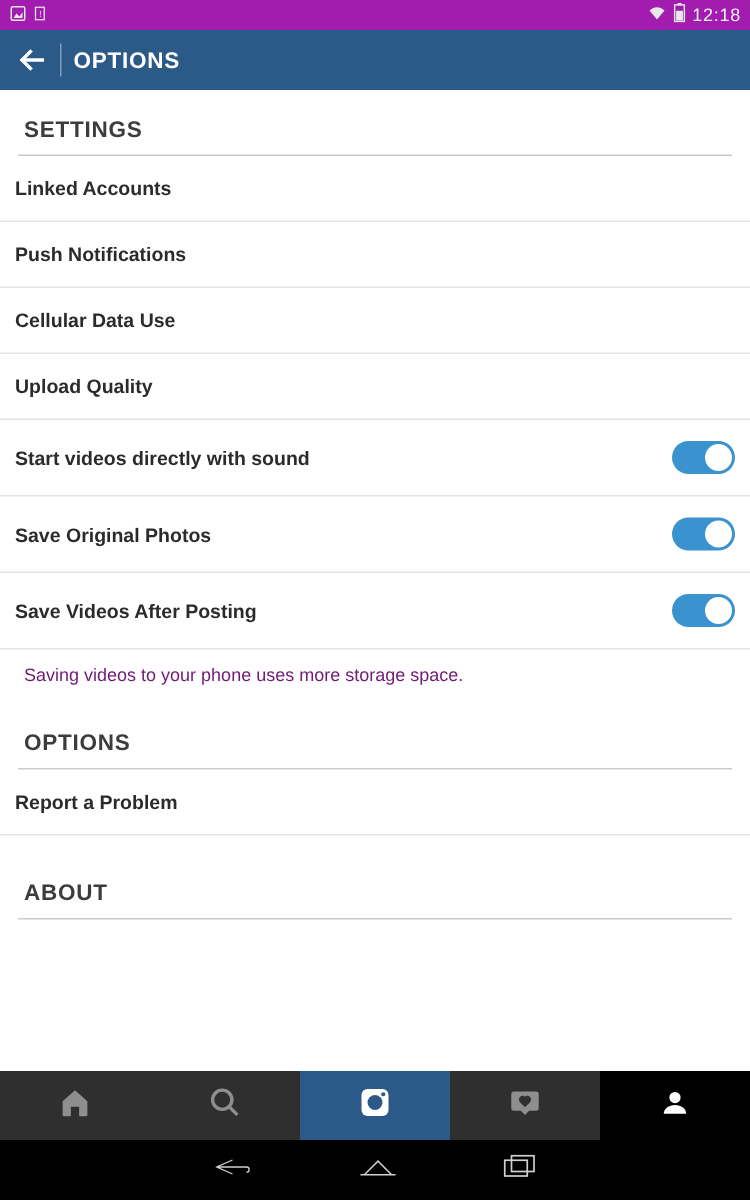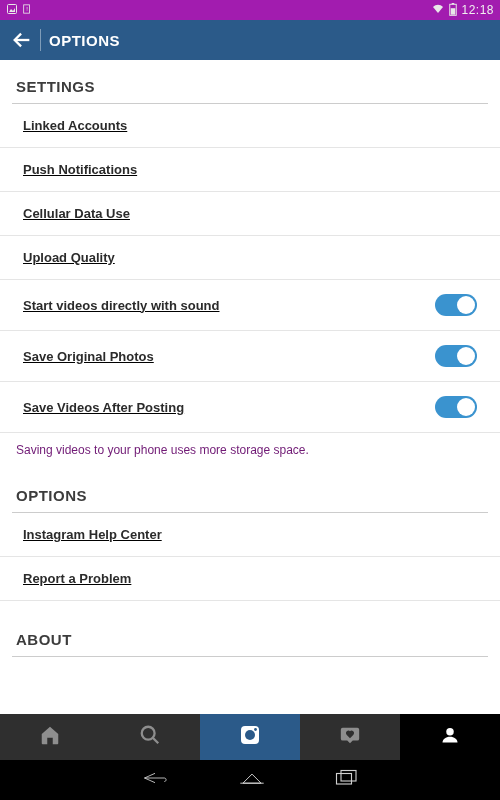--- a/index.html
+++ b/index.html
@@ -19,21 +19,21 @@
   .appheader .vline { width: 1px; height: 22px; background: rgba(255,255,255,0.4); margin: 0 8px 0 4px; }
   .appheader .title { font-weight: 600; font-size: 15px; letter-spacing: 0.5px; }
 
   
   .content { flex: 1; overflow: hidden; background: #fff; }
   .content-inner { padding: 0 0 6px 0; }
 
   .section-header { padding: 18px 16px 8px 16px; font-size: 15px; font-weight: 600; color: #3c3c3c; letter-spacing: 0.5px; }
   .sec-divider { height: 1px; background: #ccc; margin: 0 12px; }
 
-  .row { display: flex; align-items: center; justify-content: space-between; padding: 14px 23px; border-bottom: 1px solid #e5e5e5; text-decoration: underline; }
+  .row { display: flex; align-items: center; justify-content: space-between; padding: 14px 10px; border-bottom: 1px solid #e5e5e5; }
   .row:last-child { border-bottom: none; }
   .row .label { font-size: 13px; font-weight: 600; color: #2b2b2b; }
 
   .toggle { width: 42px; height: 22px; border-radius: 11px; background: #3a93cf; position: relative; flex-shrink: 0; }
   .toggle .knob { position: absolute; width: 18px; height: 18px; border-radius: 50%; background: #fff; top: 2px; right: 2px; }
 
   .hint { padding: 10px 16px 22px 16px; font-size: 12px; color: #701a75; }
 
   
   .tabbar { height: 46px; background: #2f2f2f; display: flex; }
@@ -130,23 +130,20 @@
           <div class="knob"></div>
         </div>
     </div>
 
     <div class="hint">Saving videos to your phone uses more storage space.</div>
 
     <div class="section-header" style="padding-top:8px">OPTIONS</div>
     <div class="sec-divider"></div>
 
     <div class="row">
-      <span class="label">Instagram Help Center</span>
-    </div>
-    <div class="row">
       <span class="label">Report a Problem</span>
     </div>
 
     <div style="height:22px"></div>
 
     <div class="section-header" style="padding-top:8px">ABOUT</div>
     <div class="sec-divider"></div>
 
     <div class="row">
       

